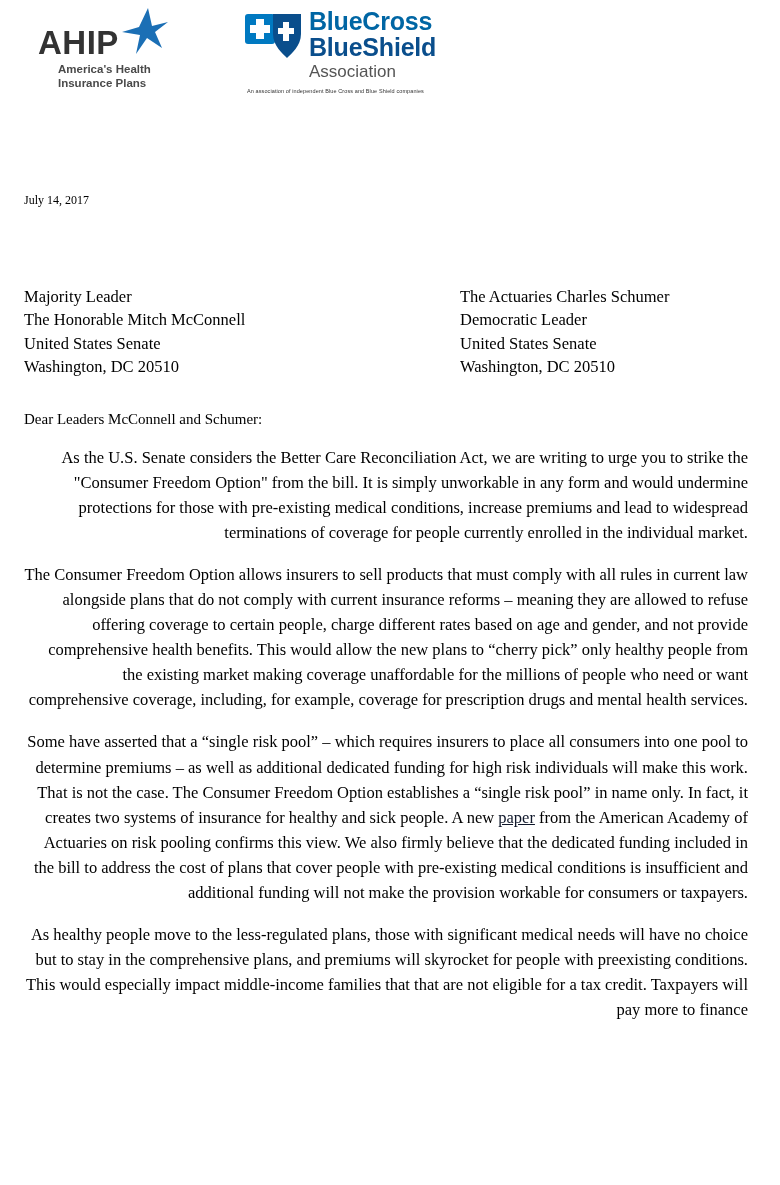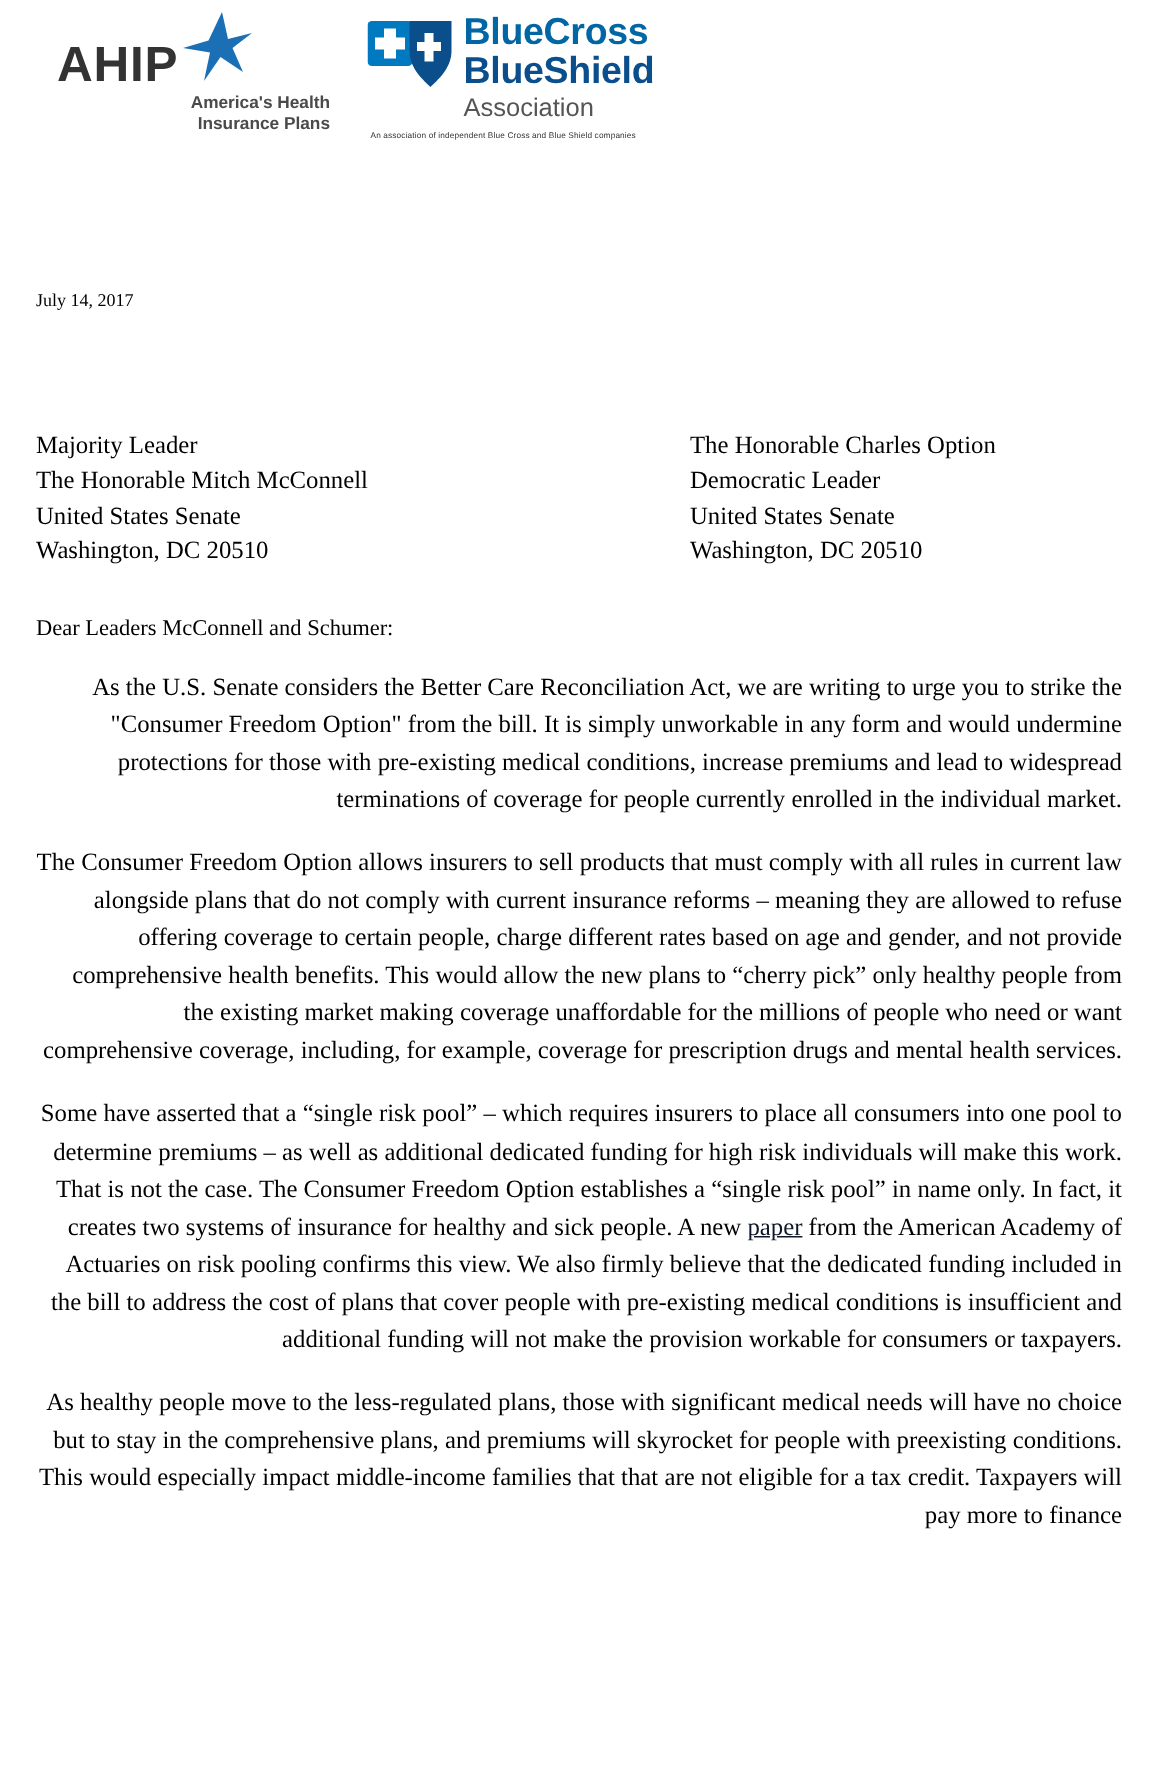--- a/index.html
+++ b/index.html
@@ -59,21 +59,21 @@
     height: 46px;
   }
   .ahip-tagline {
     font-family: "Liberation Sans", sans-serif;
     font-size: 11.5px;
     font-weight: bold;
     color: #4a4a4a;
     line-height: 1.25;
     margin-top: 2px;
     padding-left: 28px;
-    text-align: right;
+    text-align: left;
   }
 
   .bcbs-logo {
     position: absolute;
     left: 225px;
     top: 8px;
     width: 230px;
   }
   .bcbs-main {
     display: flex;
@@ -201,21 +201,21 @@
   <div class="letter-date">July 14, 2017</div>
 
   <div class="addresses">
     <div class="addr-block addr-left">
       <div>Majority Leader</div>
       <div>The Honorable Mitch McConnell</div>
       <div>United States Senate</div>
       <div>Washington, DC  20510</div>
     </div>
     <div class="addr-block addr-right">
-      <div>The Honorable Charles Option</div>
+      <div>The Actuaries Charles Schumer</div>
       <div>Democratic Leader</div>
       <div>United States Senate</div>
       <div>Washington, DC  20510</div>
     </div>
   </div>
 
   <div class="salutation">Dear Leaders McConnell and Schumer:</div>
 
   <p class="para">As the U.S. Senate considers the Better Care Reconciliation Act, we are writing to urge you to strike the "Consumer Freedom Option" from the bill. It is simply unworkable in any form and would undermine protections for those with pre-existing medical conditions, increase premiums and lead to widespread terminations of coverage for people currently enrolled in the individual market.</p>
 

